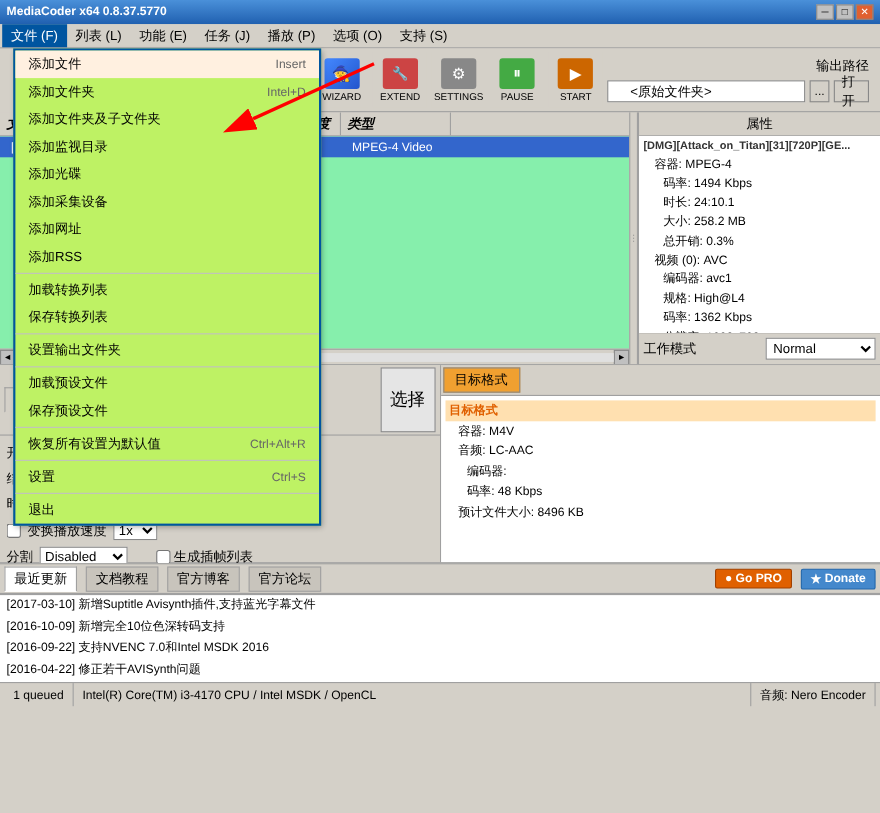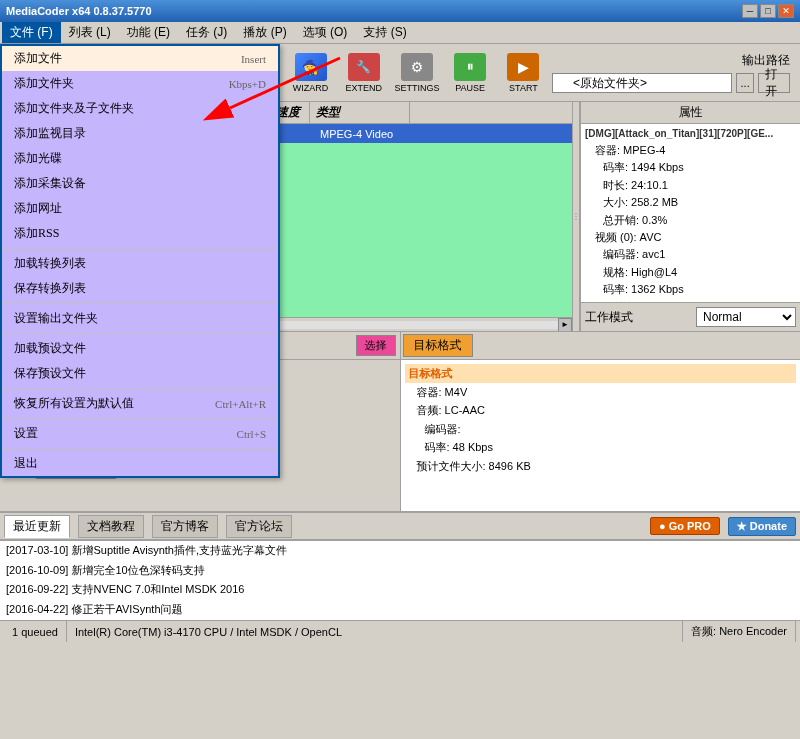--- a/index.html
+++ b/index.html
@@ -69,27 +69,26 @@
     }
     .menu-item.active {
       background: #0055a0;
       color: white;
     }
 
     
     .dropdown-menu {
       position: absolute;
       top: 44px;
-      left: 0px;
+      left: 12px;
       width: 280px;
-      background: #c4b5fd;
+      background: #bef264;
       border: 2px solid #0055a0;
       z-index: 100;
       box-shadow: 2px 2px 5px rgba(0,0,0,0.3);
-      font-family: Liberation Serif, serif;
     }
     .dropdown-item {
       padding: 4px 12px;
       display: flex;
       justify-content: space-between;
       align-items: center;
       cursor: pointer;
       font-size: 12px;
     }
     .dropdown-item.highlighted {
@@ -520,25 +519,25 @@
       background: #cc6600;
       border-radius: 3px;
       display: flex;
       align-items: center;
       justify-content: center;
       color: white;
       font-size: 14px;
     }
 
     .select-btn {
-      padding: 2px 8px;
-      background: #ec4899;
-      border: 1px solid #888;
-      cursor: pointer;
-      font-size: 11px;
+      padding: 18px 8px;
+      background: #e5e5e5;
+      border: 1px solid #888;
+      cursor: pointer;
+      font-size: 16px;
     }
 
     .h-scrollbar {
       height: 14px;
       background: #d4d0c8;
       border-top: 1px solid #a0a0a0;
       display: flex;
       align-items: center;
     }
     .h-scroll-btn {
@@ -588,21 +587,21 @@
   <div class="menu-item">支持 (S)</div>
 </div>
 
 <div class="dropdown-menu">
   <div class="dropdown-item highlighted">
     <span>添加文件</span>
     <span class="dropdown-shortcut">Insert</span>
   </div>
   <div class="dropdown-item">
     <span>添加文件夹</span>
-    <span class="dropdown-shortcut">Kbps+D</span>
+    <span class="dropdown-shortcut">Intel+D</span>
   </div>
   <div class="dropdown-item">
     <span>添加文件夹及子文件夹</span>
   </div>
   <div class="dropdown-item">
     <span>添加监视目录</span>
   </div>
   <div class="dropdown-item">
     <span>添加光碟</span>
   </div>

